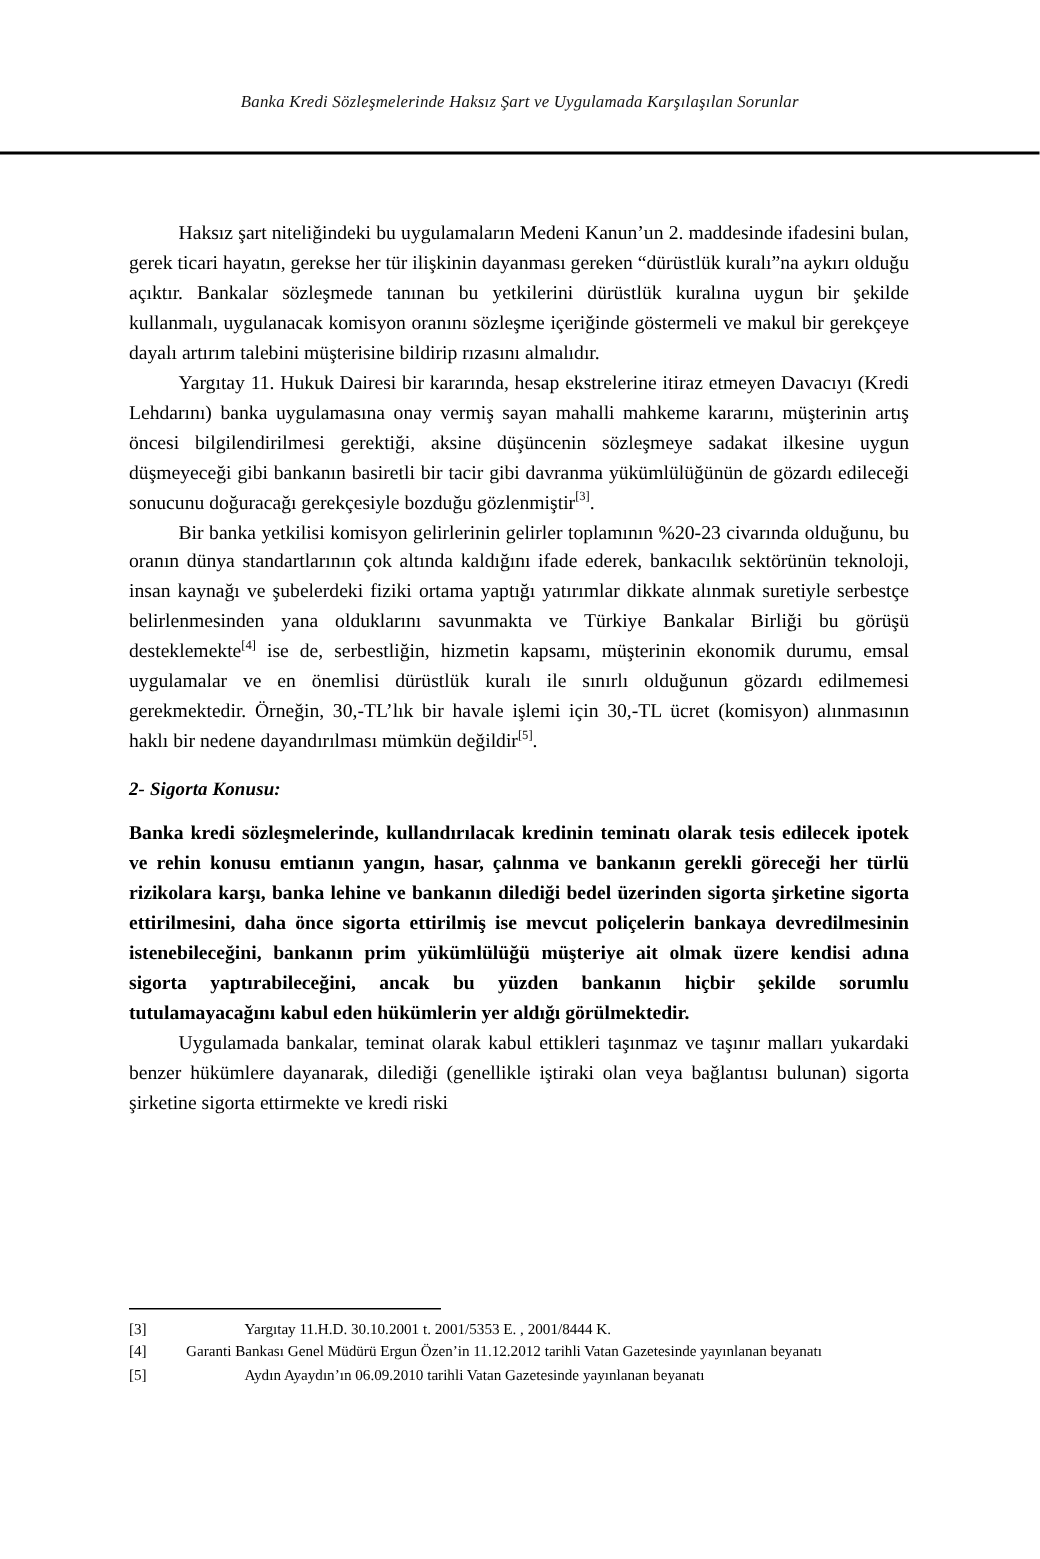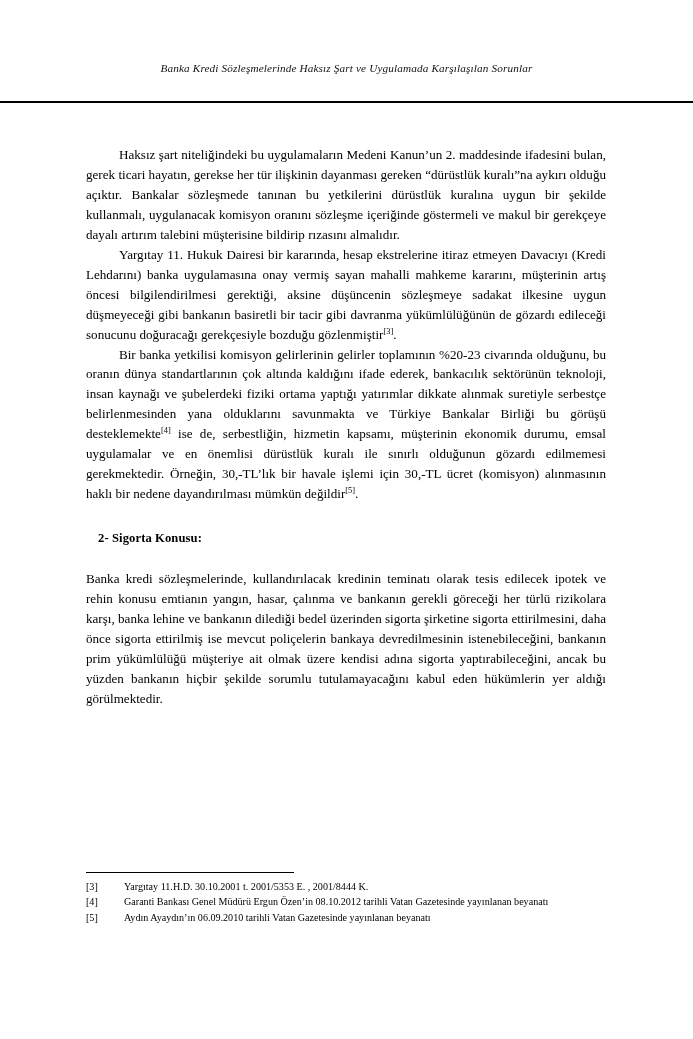--- a/index.html
+++ b/index.html
@@ -57,38 +57,40 @@
     margin: 0;
     text-align: justify;
     text-justify: inter-word;
     font-size: 13.1px;
     line-height: 19.95px;
     text-indent: 33px;
     hyphens: manual;
   }
   p.para.noindent {
     text-indent: 0;
+    font-weight: bold;
   }
 
   .ital {
   }
 
   sup.fn {
     font-size: 8.4px;
     vertical-align: super;
     line-height: 0;
   }
 
   h2.section-head {
-    margin: 12px;
+    margin: 0;
     font-size: 12.6px;
     font-weight: bold;
     letter-spacing: 0.1px;
     padding-top: 15px;
     padding-bottom: 11px;
+    font-style: italic;
   }
 
   
   .footnotes {
     position: absolute;
     top: 872px;
     left: 86px;
     width: 520px;
   }
   .fn-rule {
@@ -109,20 +111,21 @@
     flex: 0 0 38px;
     text-align: left;
   }
   .fn-text {
     flex: 1 1 auto;
     text-align: justify;
     text-justify: inter-word;
   }
   .fn-text.nojust {
     text-align: left;
+    margin-left: 39px;
   }
 </style>
 </head>
 <body>
 
 <div class="page">
 
   <div class="running-head">Banka Kredi Sözleşmelerinde Haksız Şart ve Uygulamada Karşılaşılan Sorunlar</div>
 
   <div class="header-rule"></div>
@@ -131,33 +134,34 @@
     <div id="paras-before">
         <p class="para">Haksız şart niteliğindeki bu uygulamaların Medeni Kanun’un 2. maddesinde ifadesini bulan, gerek ticari hayatın, gerekse her tür ilişkinin dayanması gereken “<span class="ital">dürüstlük kuralı</span>”na aykırı olduğu açıktır. Bankalar sözleşmede tanınan bu yetkilerini dürüstlük kuralına uygun bir şekilde kullanmalı, uygulanacak komisyon oranını sözleşme içeriğinde göstermeli ve makul bir gerekçeye dayalı artırım talebini müşterisine bildirip rızasını almalıdır.</p>
         <p class="para">Yargıtay 11. Hukuk Dairesi bir kararında, hesap ekstrelerine itiraz etmeyen Davacıyı (Kredi Lehdarını) banka uygulamasına onay vermiş sayan mahalli mahkeme kararını, müşterinin artış öncesi bilgilendirilmesi gerektiği, aksine düşüncenin sözleşmeye sadakat ilkesine uygun düşmeyeceği gibi bankanın basiretli bir tacir gibi davranma yükümlülüğünün de gözardı edileceği sonucunu doğuracağı gerekçesiyle bozduğu gözlenmiştir<sup class="fn">[3]</sup>.</p>
         <p class="para">Bir banka yetkilisi komisyon gelirlerinin gelirler toplamının %20-23 civarında olduğunu, bu oranın dünya standartlarının çok altında kaldığını ifade ederek, bankacılık sektörünün teknoloji, insan kaynağı ve şubelerdeki fiziki ortama yaptığı yatırımlar dikkate alınmak suretiyle serbestçe belirlenmesinden yana olduklarını savunmakta ve Türkiye Bankalar Birliği bu görüşü desteklemekte<sup class="fn">[4]</sup> ise de, serbestliğin, hizmetin kapsamı, müşterinin ekonomik durumu, emsal uygulamalar ve en önemlisi dürüstlük kuralı ile sınırlı olduğunun gözardı edilmemesi gerekmektedir. Örneğin, 30,-TL’lık bir havale işlemi için 30,-TL ücret (komisyon) alınmasının haklı bir nedene dayandırılması mümkün değildir<sup class="fn">[5]</sup>.</p>
       </div>
 
     <h2 class="section-head">2- Sigorta Konusu:</h2>
 
     <div id="paras-after">
         <p class="para noindent">Banka kredi sözleşmelerinde, kullandırılacak kredinin teminatı olarak tesis edilecek ipotek ve rehin konusu emtianın yangın, hasar, çalınma ve bankanın gerekli göreceği her türlü rizikolara karşı, banka lehine ve bankanın dilediği bedel üzerinden sigorta şirketine sigorta ettirilmesini, daha önce sigorta ettirilmiş ise mevcut poliçelerin bankaya devredilmesinin istenebileceğini, bankanın prim yükümlülüğü müşteriye ait olmak üzere kendisi adına sigorta yaptırabileceğini, ancak bu yüzden bankanın hiçbir şekilde sorumlu tutulamayacağını kabul eden hükümlerin yer aldığı görülmektedir.</p>
+        <p class="para">Uygulamada bankalar, teminat olarak kabul ettikleri taşınmaz ve taşınır malları yukardaki benzer hükümlere dayanarak, dilediği (genellikle iştiraki olan veya bağlantısı bulunan) sigorta şirketine sigorta ettirmekte ve kredi riski</p>
       </div>
   </div>
 
   <div class="footnotes">
     <div class="fn-rule"></div>
     <div id="fn-list">
         <div class="fn-row">
           <span class="fn-num">[3]</span>
           <span class="fn-text nojust">Yargıtay 11.H.D. 30.10.2001 t. 2001/5353 E. , 2001/8444 K.</span>
         </div>
         <div class="fn-row">
           <span class="fn-num">[4]</span>
-          <span class="fn-text">Garanti Bankası Genel Müdürü Ergun Özen’in 08.10.2012 tarihli Vatan Gazetesinde yayınlanan beyanatı</span>
+          <span class="fn-text">Garanti Bankası Genel Müdürü Ergun Özen’in 11.12.2012 tarihli Vatan Gazetesinde yayınlanan beyanatı</span>
         </div>
         <div class="fn-row">
           <span class="fn-num">[5]</span>
           <span class="fn-text nojust">Aydın Ayaydın’ın 06.09.2010 tarihli Vatan Gazetesinde yayınlanan beyanatı</span>
         </div>
       </div>
   </div>
 
 </div>
 

